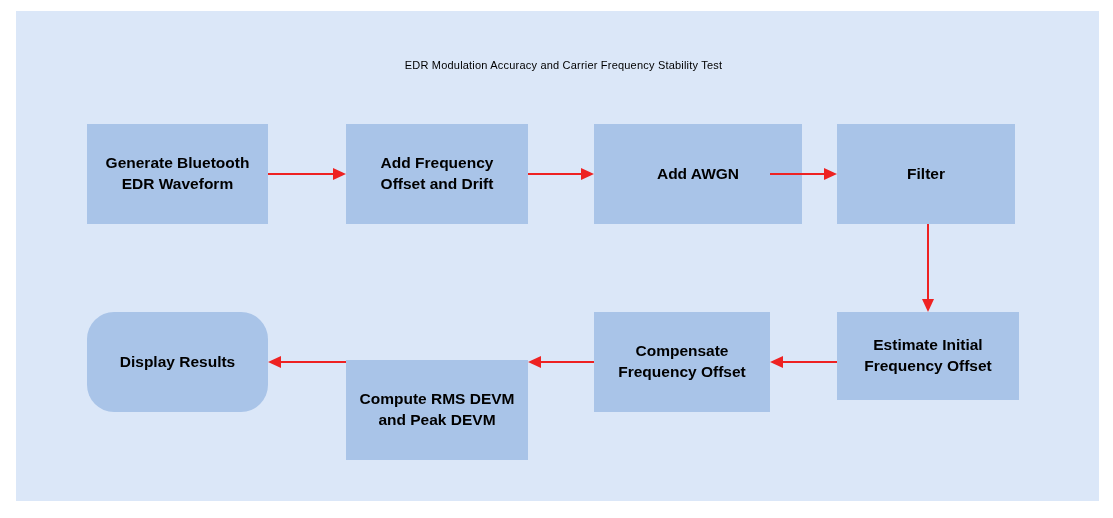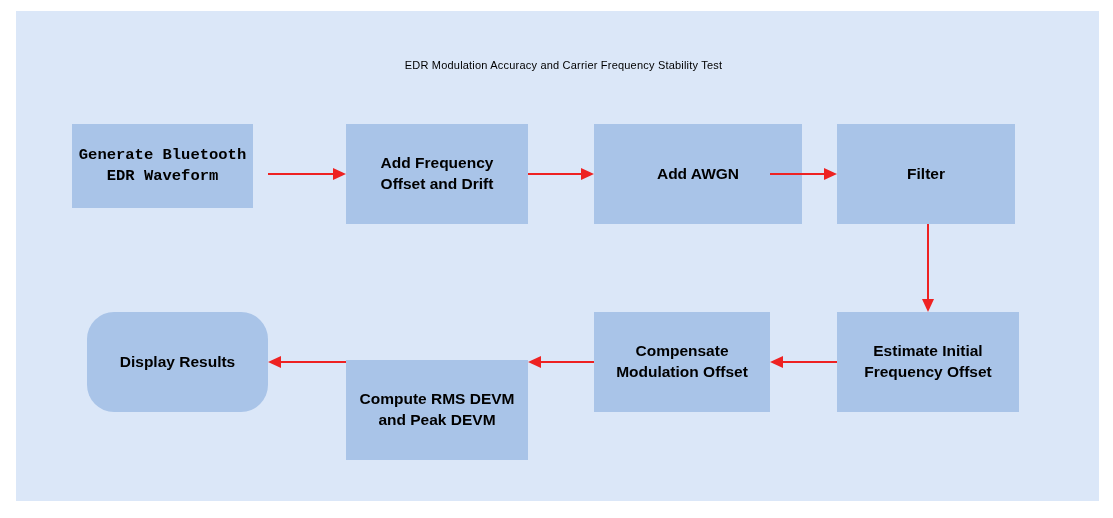--- a/index.html
+++ b/index.html
@@ -41,26 +41,26 @@
     align-items:center;
     justify-content:center;
     text-align:center;
     font-size:15.5px;
     font-weight:bold;
     color:var(--text);
     line-height:1.35;
     white-space:pre-line;
   }
   
-  .b0{left:72px;  top:124px; width:181px; height:84px;font-family:Liberation Mono, monospace;}
+  .b0{left:87px;  top:124px; width:181px; height:100px;}
   .b1{left:346px; top:124px; width:182px; height:100px;}
   .b2{left:594px; top:124px; width:208px; height:100px;}
   .b3{left:837px; top:124px; width:178px; height:100px;}
   
-  .b4{left:837px; top:312px; width:182px; height:100px;}
+  .b4{left:837px; top:312px; width:182px; height:88px;}
   .b5{left:594px; top:312px; width:176px; height:100px;}
   .b6{left:346px; top:312px; width:182px; height:100px;margin-top:48px;}
   .b7{left:87px;  top:312px; width:181px; height:100px;border-radius:27px;}
 
   svg.arrows{
     position:absolute;
     left:0; top:0;
     width:1113px; height:518px;
     pointer-events:none;
   }
@@ -92,21 +92,21 @@
 </div>
 <div class="flow-box b3">
   <span>Filter</span>
 </div>
 <div class="flow-box b4">
   <span>Estimate Initial
 Frequency Offset</span>
 </div>
 <div class="flow-box b5">
   <span>Compensate
-Modulation Offset</span>
+Frequency Offset</span>
 </div>
 <div class="flow-box b6">
   <span>Compute RMS DEVM
 and Peak DEVM</span>
 </div>
 <div class="flow-box b7">
   <span>Display Results</span>
 </div>
 
 <svg class="arrows" viewBox="0 0 1113 518" xmlns="http://www.w3.org/2000/svg">

